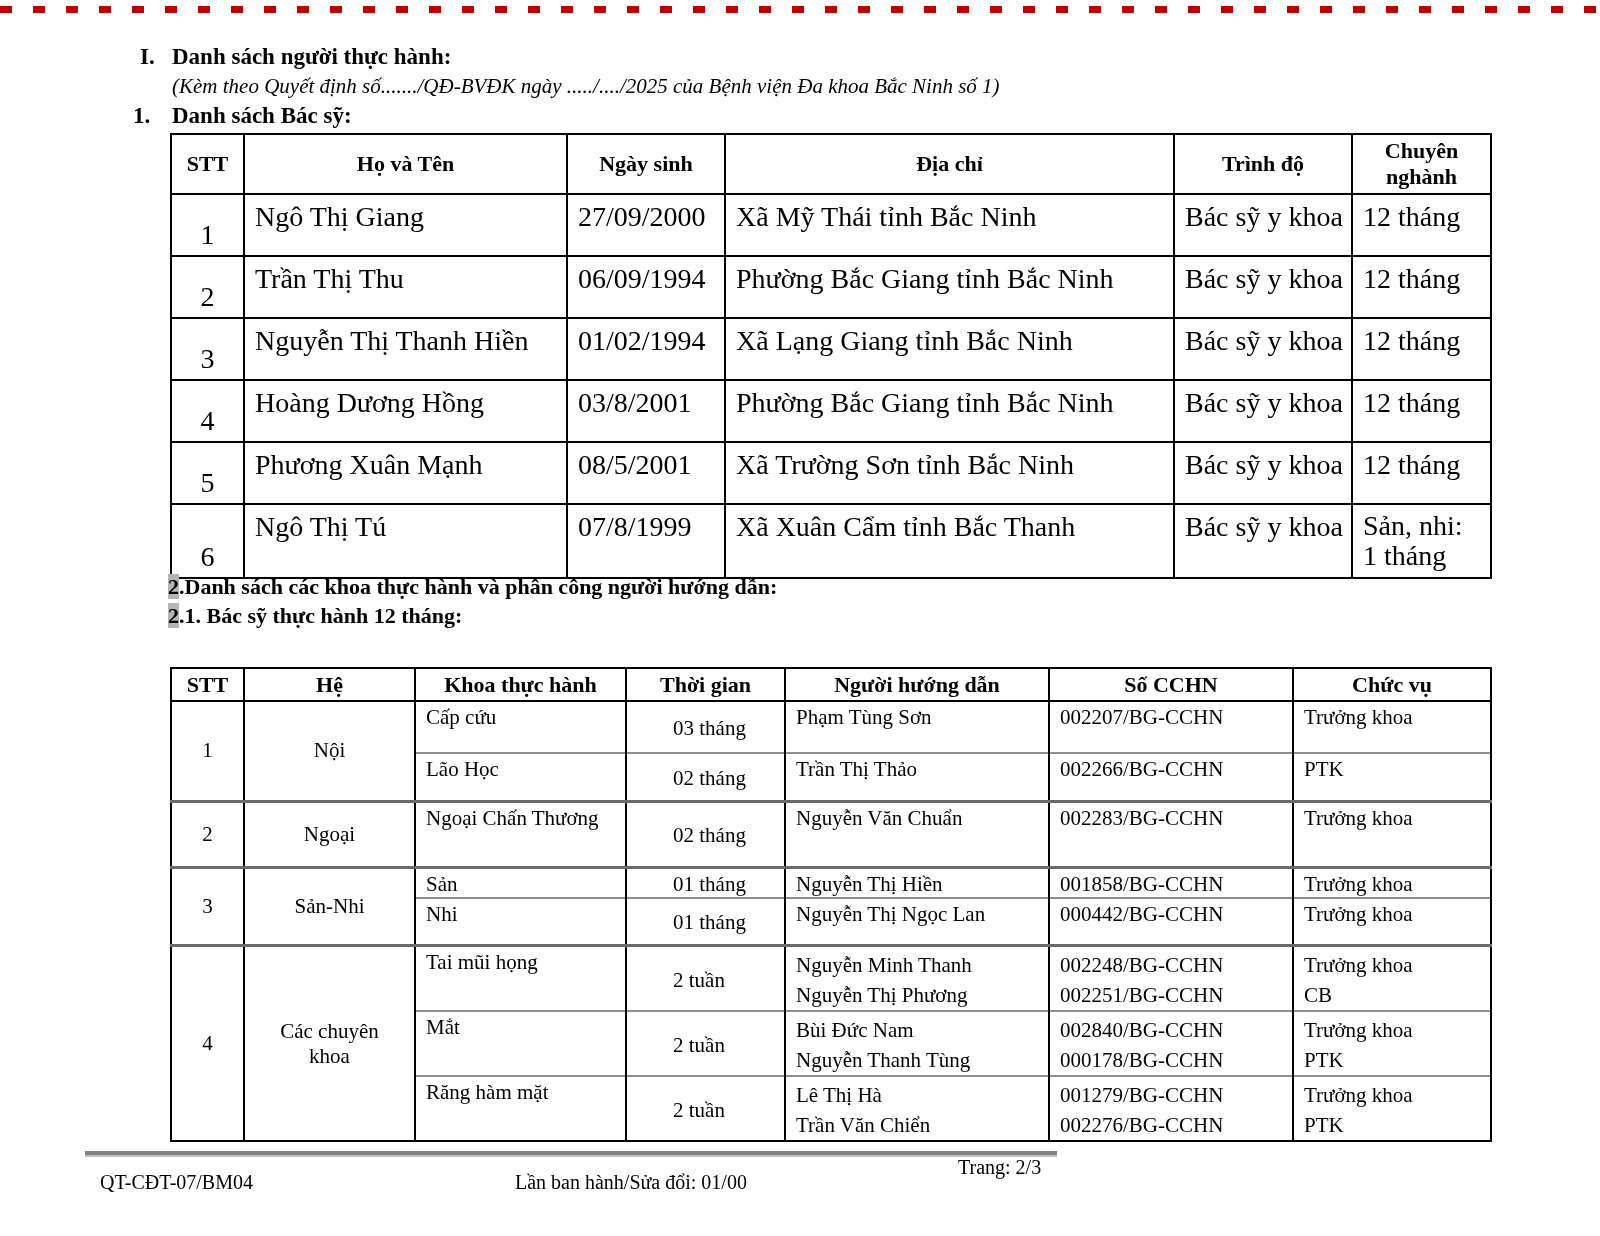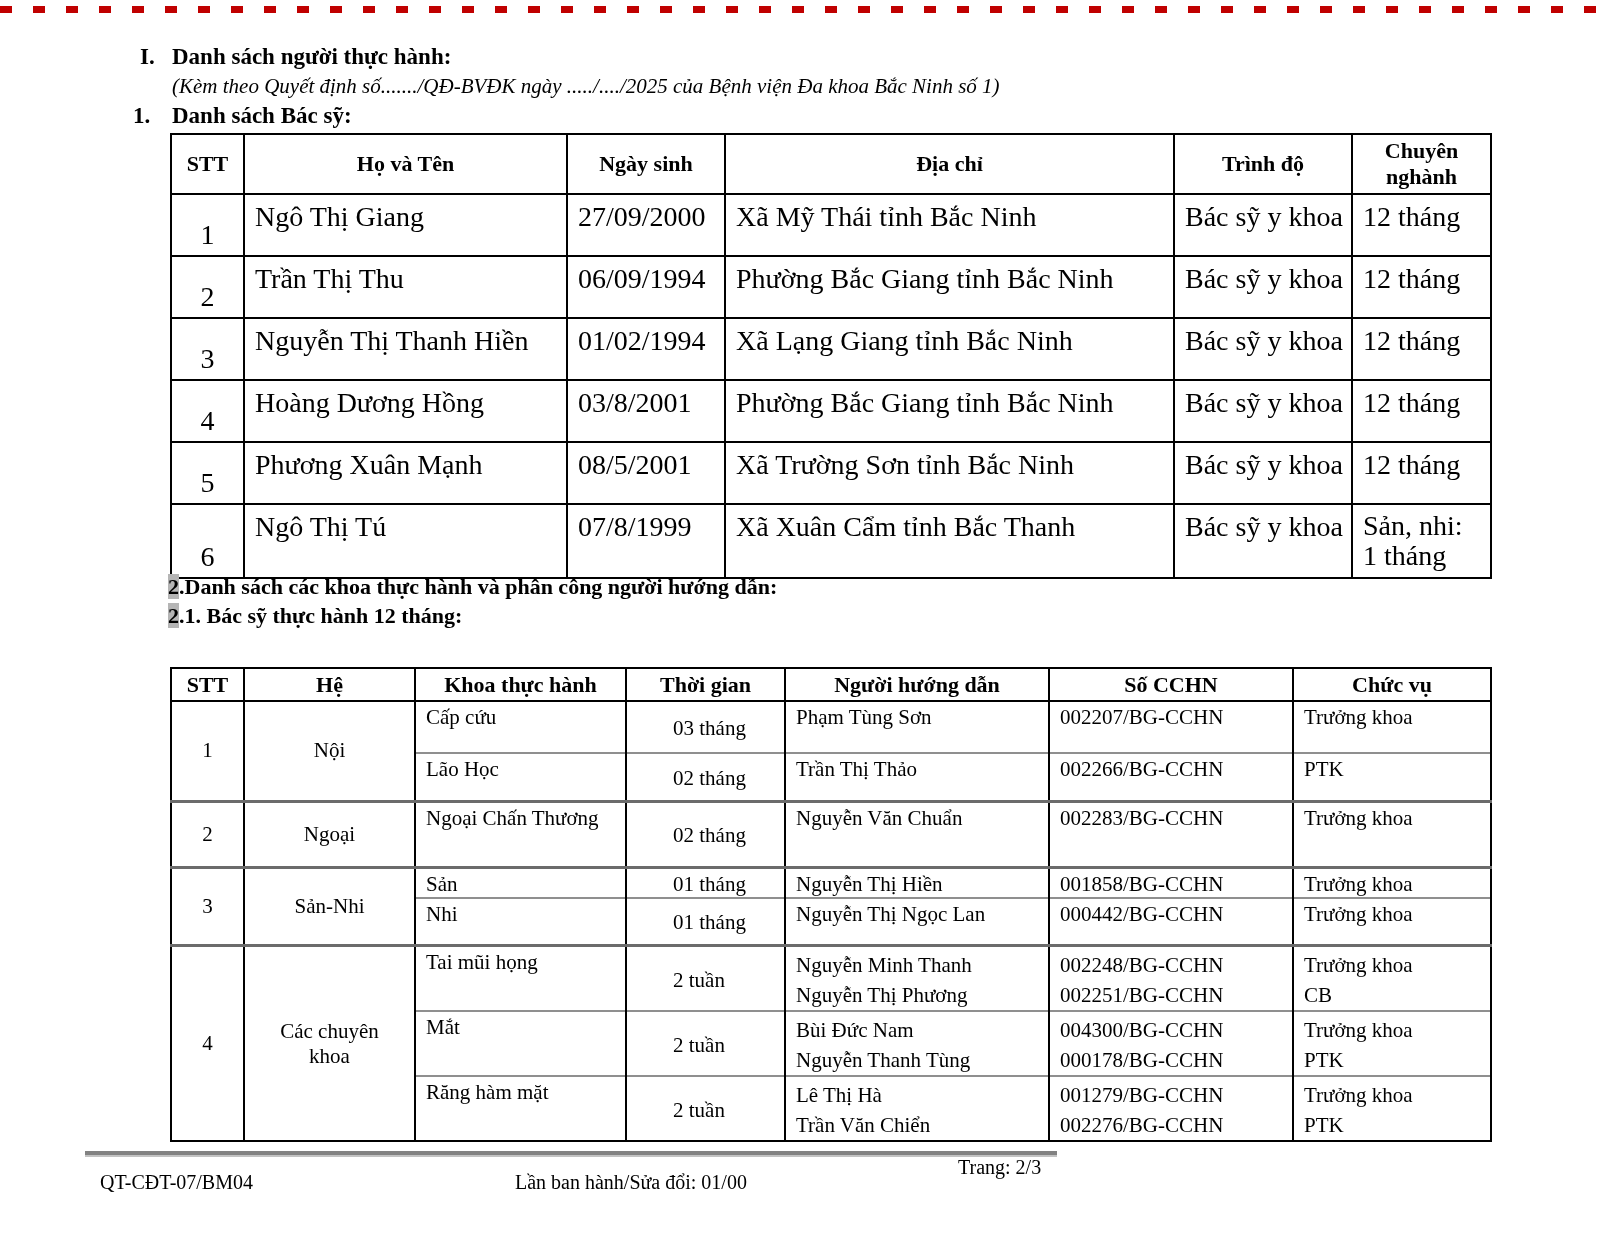--- a/index.html
+++ b/index.html
@@ -218,21 +218,21 @@
         </td>
   </tr>
   <tr class="gray-top" style="height:62px">
     <td>Mắt</td>
     <td class="tg">2 tuần</td>
     <td>
           <div class="cell-line">Bùi Đức Nam</div>
           <div class="cell-line">Nguyễn Thanh Tùng</div>
         </td>
     <td>
-          <div class="cell-line">004300/BG-CCHN</div>
+          <div class="cell-line">002840/BG-CCHN</div>
           <div class="cell-line">000178/BG-CCHN</div>
         </td>
     <td>
           <div class="cell-line">Trưởng khoa</div>
           <div class="cell-line">PTK</div>
         </td>
   </tr>
   <tr class="gray-top" style="height:58px">
     <td>Răng hàm mặt</td>
     <td class="tg">2 tuần</td>

